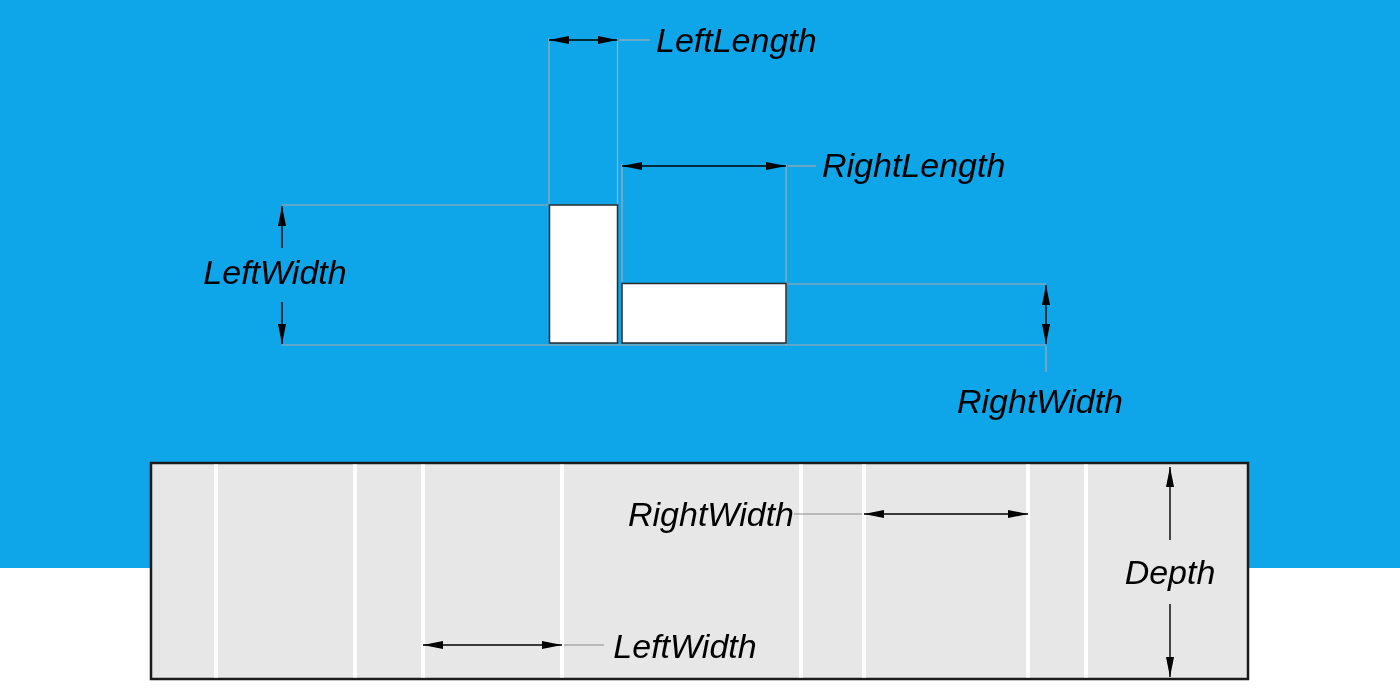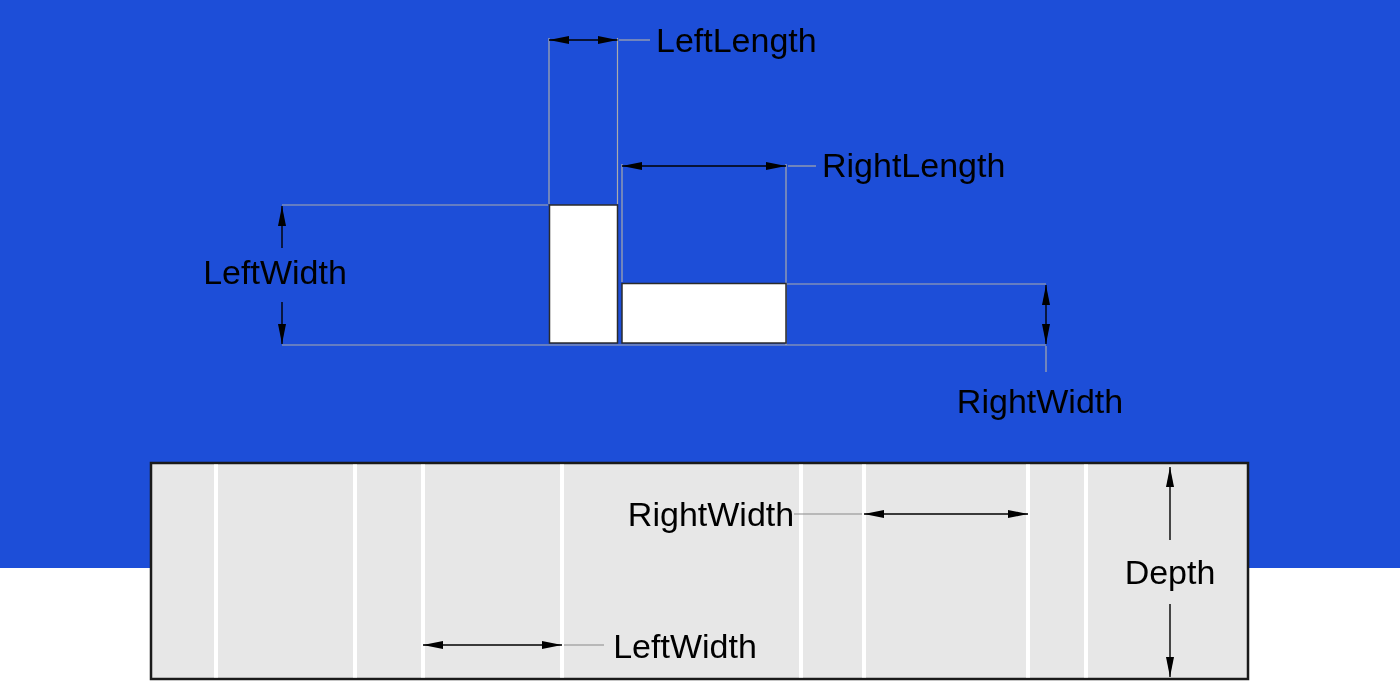--- a/index.html
+++ b/index.html
@@ -7,21 +7,22 @@
     padding: 0;
     background: #ffffff;
     width: 1400px;
     height: 700px;
     overflow: hidden;
   }
   .stage {
     position: relative;
     width: 1400px;
     height: 568px;
-    background: #1d4ed8;
+    background: #0ea5e9;
+    font-style: italic;
   }
   svg { display: block; }
   
   .ext    { stroke: #ababab; stroke-width: 1.2; fill: none; }
   .leader { stroke: #8a8a8a; stroke-width: 1.2; fill: none; }
   .dim    { stroke: #000000; stroke-width: 1.4; fill: none; }
   .outline{ fill: #ffffff; stroke: #2b2b2b; stroke-width: 1.5; }
   .panel  { stroke: #1a1a1a; stroke-width: 2.5; }
   .divider{ stroke: #ffffff; stroke-width: 4; }
   .arrowhead { fill: #000000; }

